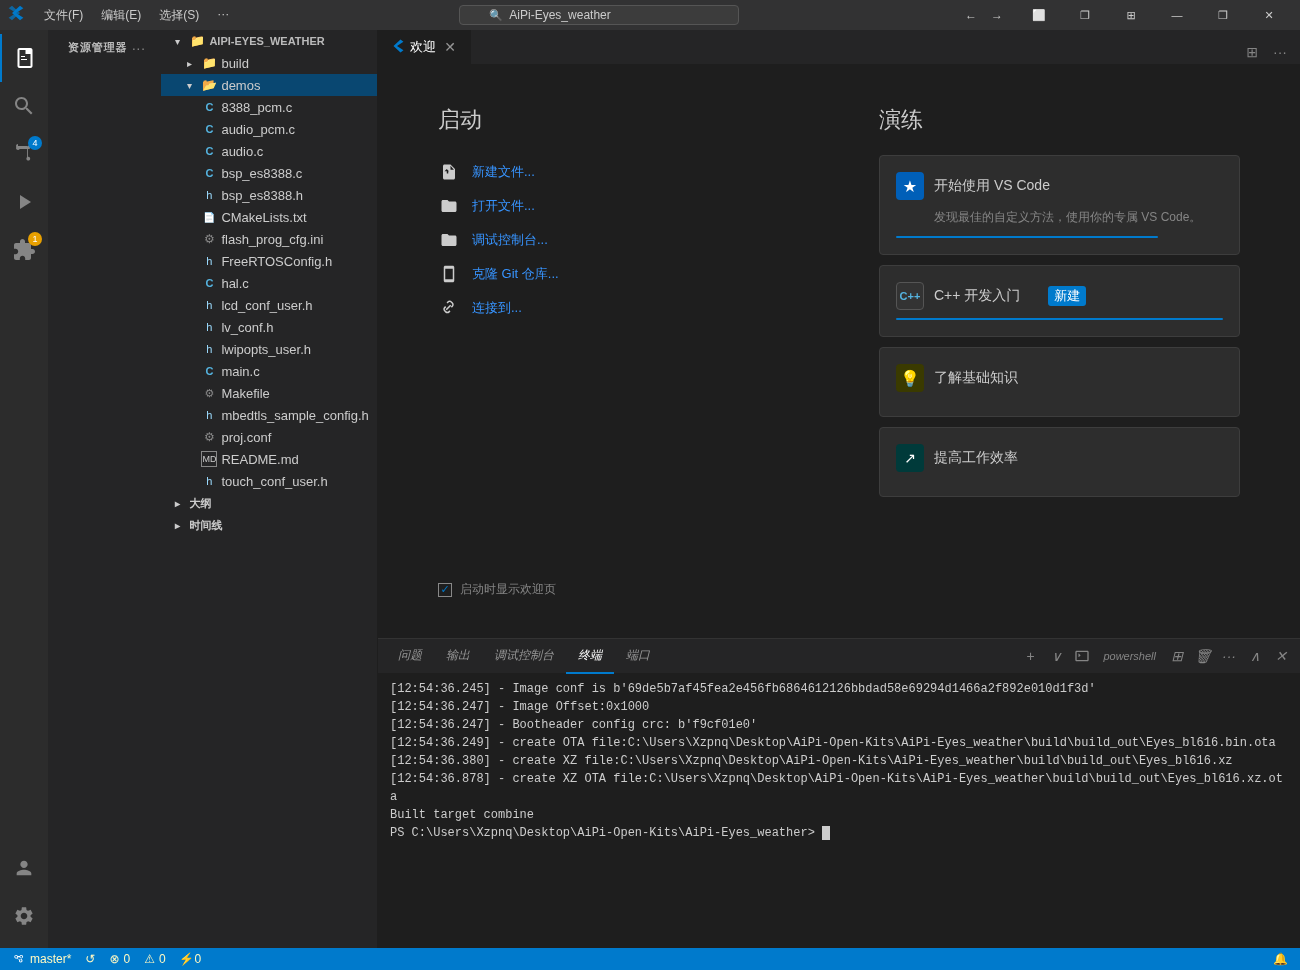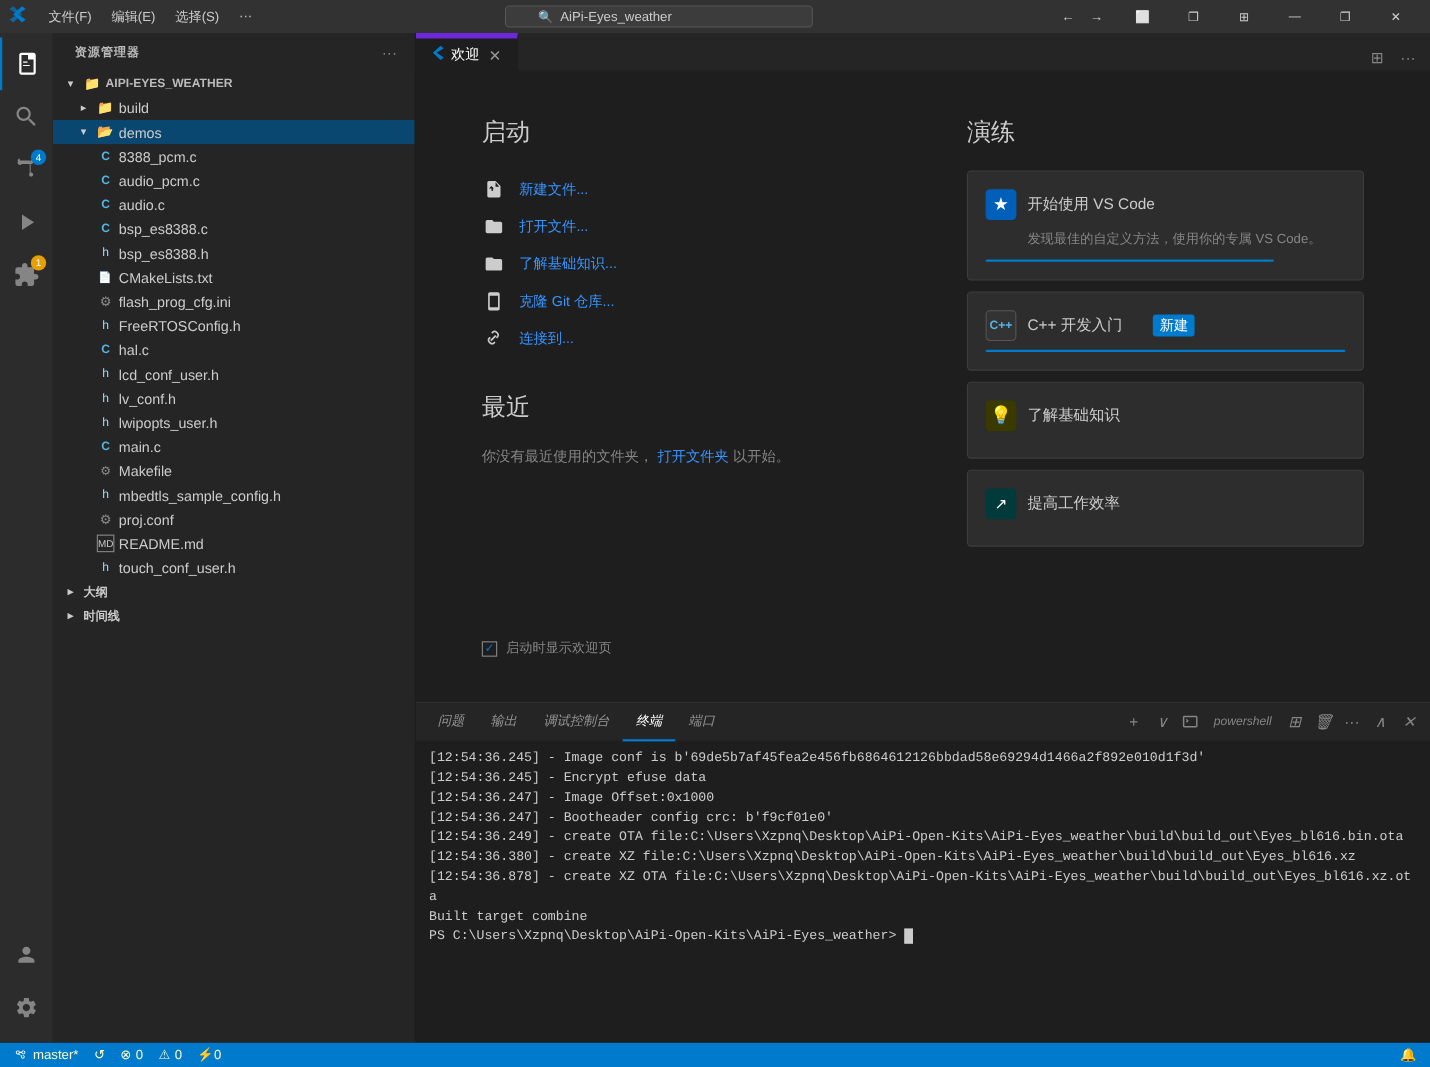--- a/index.html
+++ b/index.html
@@ -146,21 +146,21 @@
       align-items: center;
       padding-bottom: 8px;
       gap: 0;
     }
 
     
     .sidebar {
       width: 330px;
       background: #252526;
       display: flex;
-      flex-direction: column;
+      flex-direction: row;
       flex-shrink: 0;
       overflow: hidden;
       border-right: 1px solid #1e1e1e;
     }
     .sidebar-header {
       height: 35px;
       display: flex;
       align-items: center;
       justify-content: space-between;
       padding: 0 12px 0 20px;
@@ -270,21 +270,21 @@
       background: #2d2d2d;
       border-right: 1px solid #1e1e1e;
       cursor: pointer;
       font-size: 13px;
       color: #969696;
       flex-shrink: 0;
     }
     .tab.active {
       background: #1e1e1e;
       color: #ffffff;
-      border-top: 6px solid #6d28d9;
+      border-top: 1px solid #6d28d9;
     }
     .tab-icon { font-size: 14px; color: #007acc; }
     .tab-close {
       width: 16px;
       height: 16px;
       display: flex;
       align-items: center;
       justify-content: center;
       font-size: 14px;
       color: #969696;
@@ -772,47 +772,39 @@
               </svg>
             </div>
             <span class="welcome-action-text">打开文件...</span>
           </div>
           <div class="welcome-action">
             <div class="welcome-action-icon">
               <svg width="18" height="18" viewBox="0 0 24 24" fill="#cccccc">
                 <path d="M10 4H4c-1.1 0-1.99.9-1.99 2L2 18c0 1.1.9 2 2 2h16c1.1 0 2-.9 2-2V8c0-1.1-.9-2-2-2h-8l-2-2z"></path>
               </svg>
             </div>
-            <span class="welcome-action-text">了解基础知识...</span>
+            <span class="welcome-action-text">调试控制台...</span>
           </div>
           <div class="welcome-action">
             <div class="welcome-action-icon">
               <svg width="18" height="18" viewBox="0 0 24 24" fill="#cccccc">
                 <path d="M17 1H7C5.9 1 5 1.9 5 3v18c0 1.1.9 2 2 2h10c1.1 0 2-.9 2-2V3c0-1.1-.9-2-2-2zm0 18H7V5h10v14z"></path>
               </svg>
             </div>
             <span class="welcome-action-text">克隆 Git 仓库...</span>
           </div>
           <div class="welcome-action">
             <div class="welcome-action-icon">
               <svg width="18" height="18" viewBox="0 0 24 24" fill="#cccccc">
                 <path d="M8.3 10.9L7 12.2c-.78.78-.78 2.05 0 2.83l1.41 1.41c.78.78 2.05.78 2.83 0l1.3-1.3 1.42 1.42-1.3 1.3c-1.56 1.56-4.1 1.56-5.66 0L5.59 16.4c-1.56-1.56-1.56-4.1 0-5.66L6.88 9.46 8.3 10.9zm7.4-7.7L17.11 4.6c1.56 1.56 1.56 4.1 0 5.66l-1.3 1.3-1.42-1.42 1.3-1.3c.78-.78.78-2.05 0-2.83L14.28 4.6c-.78-.78-2.05-.78-2.83 0l-1.3 1.3L8.73 4.48l1.3-1.3c1.56-1.55 4.1-1.55 5.67.02zM9 15l6-6-1.5-1.5L7.5 13.5 9 15z"></path>
               </svg>
             </div>
             <span class="welcome-action-text">连接到...</span>
           </div>
 
-          <div style="margin-top: 30px;">
-            <div class="welcome-section-title">最近</div>
-            <div class="welcome-recent-empty">
-              <span>你没有最近使用的文件夹，</span>
-              <span class="welcome-recent-link">打开文件夹</span>
-              <span>以开始。</span>
-            </div>
-          </div>
         </div>
 
         <div class="welcome-col">
           <div class="welcome-section-title">演练</div>
 
           <div class="welcome-card">
             <div class="welcome-card-header">
               <div class="welcome-card-icon" style="background:#005fb8;">★</div>
               <span class="welcome-card-title">开始使用 VS Code</span>
             </div>
@@ -869,21 +861,20 @@
           <span class="panel-shell-label">powershell</span>
           <div class="panel-action-btn">⊞</div>
           <div class="panel-action-btn">🗑</div>
           <div class="panel-action-btn">···</div>
           <div class="panel-action-btn">∧</div>
           <div class="panel-action-btn">✕</div>
         </div>
       </div>
       <div class="panel-content">
         <div class="terminal-line">[12:54:36.245] - Image conf is b'69de5b7af45fea2e456fb6864612126bbdad58e69294d1466a2f892e010d1f3d'</div>
-        <div class="terminal-line">[12:54:36.245] - Encrypt efuse data</div>
         <div class="terminal-line">[12:54:36.247] - Image Offset:0x1000</div>
         <div class="terminal-line">[12:54:36.247] - Bootheader config crc: b'f9cf01e0'</div>
         <div class="terminal-line">[12:54:36.249] - create OTA file:C:\Users\Xzpnq\Desktop\AiPi-Open-Kits\AiPi-Eyes_weather\build\build_out\Eyes_bl616.bin.ota</div>
         <div class="terminal-line">[12:54:36.380] - create XZ file:C:\Users\Xzpnq\Desktop\AiPi-Open-Kits\AiPi-Eyes_weather\build\build_out\Eyes_bl616.xz</div>
         <div class="terminal-line">[12:54:36.878] - create XZ OTA file:C:\Users\Xzpnq\Desktop\AiPi-Open-Kits\AiPi-Eyes_weather\build\build_out\Eyes_bl616.xz.ota</div>
         <div class="terminal-line">Built target combine</div>
         <div class="terminal-line terminal-prompt">PS C:\Users\Xzpnq\Desktop\AiPi-Open-Kits\AiPi-Eyes_weather&gt; <span class="terminal-cursor"></span></div>
       </div>
     </div>
 

